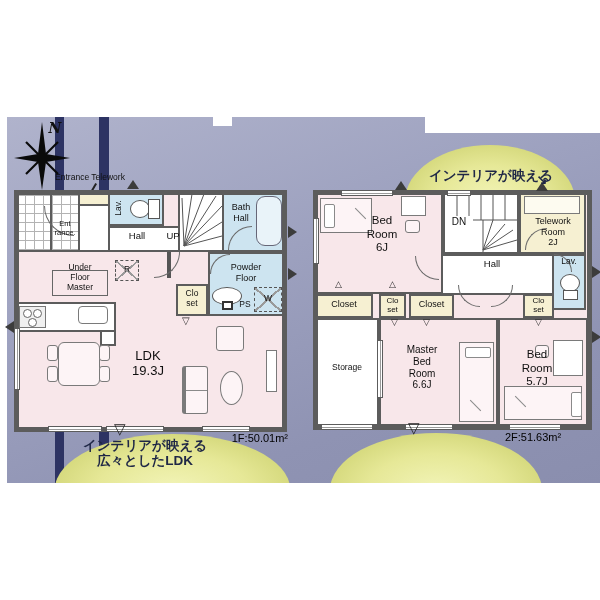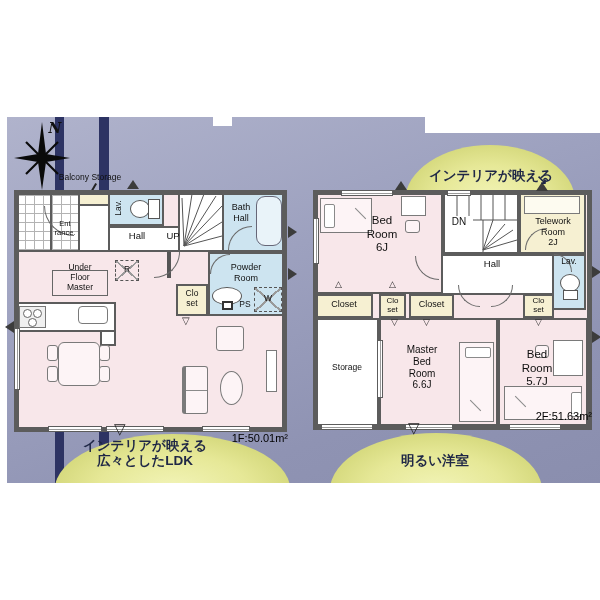--- a/index.html
+++ b/index.html
@@ -68,25 +68,24 @@
       <line x1="46" y1="24" x2="14" y2="56" stroke="#0a0a0a" stroke-width="2.2"></line>
       <polygon points="30,4 34,36 58,40 34,44 30,72 26,44 2,40 26,36" fill="#0a0a0a"></polygon>
     </svg>
   </div>
   <div class="lbl" style="left:44px;top:120px;width:22px;height:18px;z-index:6;font-family:'DejaVu Serif',serif;font-style:italic;font-weight:bold;font-size:14px;">N</div>
 
   <div class="callout" style="left:398px;top:167px;width:186px;">インテリアが映える</div>
   <div class="callout" style="left:534px;top:172px;width:16px;font-size:13px;">↘</div>
   <div class="callout" style="left:52px;top:437px;width:186px;">インテリアが映える</div>
   <div class="callout" style="left:52px;top:452px;width:186px;">広々としたLDK</div>
-  <div class="callout" style="left:342px;top:452px;width:186px;">明るい洋室</div>
   <div class="abs" style="left:114px;top:420px;font-size:15px;color:#222;z-index:50;">▽</div>
   <div class="abs" style="left:408px;top:419px;font-size:15px;color:#222;z-index:50;">▽</div>
 
-  <div class="lbl" style="left:50px;top:172px;width:80px;height:12px;font-size:8.5px;z-index:8;">Balcony Storage</div>
+  <div class="lbl" style="left:50px;top:172px;width:80px;height:12px;font-size:8.5px;z-index:8;">Entrance Telework</div>
   <div class="abs" style="left:97px;top:184px;width:16px;height:1.5px;background:#222;transform:rotate(120deg);transform-origin:0 0;z-index:8;"></div>
 
   <div class="tri tri-up" style="left:127px;top:180px;"></div>
   <div class="tri tri-up" style="left:395px;top:181px;"></div>
   <div class="tri tri-up" style="left:536px;top:182px;"></div>
   <div class="tri tri-left" style="left:5px;top:321px;"></div>
   <div class="tri tri-right" style="left:288px;top:226px;"></div>
   <div class="tri tri-right" style="left:288px;top:268px;"></div>
   <div class="tri tri-right" style="left:592px;top:266px;"></div>
   <div class="tri tri-right" style="left:592px;top:331px;"></div>
@@ -117,21 +116,21 @@
           <line x1="4" y1="54" x2="42" y2="44"></line>
         </g>
       </svg>
     </div>
     <div class="room blue" style="left:208px;top:0;width:65px;height:62px;"></div>
     <div class="furn" style="left:242px;top:6px;width:26px;height:50px;border-radius:9px;background:#e9f3f9;border-color:#667;"></div>
     <div class="lbl" style="left:209px;top:12px;width:36px;height:22px;font-size:9px;">Bath
 Hall</div>
     <div class="room blue" style="left:194px;top:62px;width:79px;height:64px;"></div>
     <div class="lbl" style="left:200px;top:72px;width:64px;height:22px;font-size:9px;">Powder
-Room</div>
+Floor</div>
     <div class="toilet-bowl" style="left:198px;top:97px;width:28px;height:16px;"></div>
     <div class="abs" style="left:208px;top:111px;width:11px;height:9px;border:2px solid #333;box-sizing:border-box;background:#fff;"></div>
     <div class="lbl" style="left:220px;top:109px;width:22px;height:12px;font-size:8.5px;">PS</div>
     <div class="dashedbox" style="left:240px;top:97px;width:28px;height:25px;"></div>
     <div class="lbl" style="left:246px;top:103px;width:16px;height:12px;font-size:8.5px;">W</div>
     <div class="room cream" style="left:162px;top:94px;width:32px;height:32px;"></div>
     <div class="lbl" style="left:162px;top:98px;width:32px;height:24px;font-size:8.5px;">Clo
 set</div>
     <div class="mark" style="left:168px;top:126px;">▽</div>
     <div class="dashedbox" style="left:101px;top:70px;width:24px;height:21px;"></div>
@@ -146,20 +145,22 @@
       <div class="abs" style="left:13px;top:2px;width:7px;height:7px;border:1px solid #666;border-radius:50%;background:#fff;"></div>
       <div class="abs" style="left:8px;top:11px;width:7px;height:7px;border:1px solid #666;border-radius:50%;background:#fff;"></div>
     </div>
     <div class="furn" style="left:64px;top:116px;width:30px;height:18px;border-radius:4px;background:#fff;"></div>
     <div class="room white" style="left:86px;top:140px;width:16px;height:16px;"></div>
     <div class="furn" style="left:44px;top:152px;width:42px;height:44px;border-radius:6px;"></div>
     <div class="furn" style="left:33px;top:155px;width:11px;height:16px;border-radius:3px;"></div>
     <div class="furn" style="left:33px;top:176px;width:11px;height:16px;border-radius:3px;"></div>
     <div class="furn" style="left:85px;top:155px;width:11px;height:16px;border-radius:3px;"></div>
     <div class="furn" style="left:85px;top:176px;width:11px;height:16px;border-radius:3px;"></div>
+    <div class="lbl" style="left:104px;top:158px;width:60px;height:34px;font-size:13px;">LDK
+19.3J</div>
     <div class="furn" style="left:202px;top:136px;width:28px;height:25px;border-radius:3px;"></div>
     <div class="furn cushions" style="left:168px;top:176px;width:26px;height:48px;border-radius:3px;border-left-width:4px;"></div>
     <div class="furn" style="left:206px;top:181px;width:23px;height:34px;border-radius:50%;"></div>
     <div class="furn" style="left:252px;top:160px;width:11px;height:42px;background:#fff;"></div>
     <div class="abs" style="left:153px;top:62px;width:4px;height:26px;background:#555;z-index:41;"></div>
     <div class="arc arc-bl" style="left:30px;top:16px;width:30px;height:30px;"></div>
     <div class="arc arc-br" style="left:140px;top:62px;width:26px;height:26px;"></div>
     <div class="arc arc-tl" style="left:214px;top:36px;width:24px;height:24px;"></div>
     <div class="arc arc-tl" style="left:196px;top:64px;width:20px;height:20px;"></div>
     <div class="win win-h" style="left:34px;top:236px;width:54px;height:6px;"></div>
@@ -253,15 +254,15 @@
     <div class="arc arc-br" style="left:178px;top:95px;width:22px;height:22px;"></div>
     <div class="win win-h" style="left:28px;top:0;width:52px;height:6px;"></div>
     <div class="win win-h" style="left:134px;top:0;width:24px;height:6px;"></div>
     <div class="win win-h" style="left:8px;top:234px;width:52px;height:6px;"></div>
     <div class="win win-h" style="left:92px;top:234px;width:48px;height:6px;"></div>
     <div class="win win-h" style="left:196px;top:234px;width:52px;height:6px;"></div>
     <div class="win win-v" style="left:64px;top:150px;width:6px;height:58px;"></div>
     <div class="win win-v" style="left:0;top:28px;width:6px;height:46px;"></div>
     <div class="plan-border"></div>
   </div>
-  <div class="arealbl" style="left:474px;top:410px;width:118px;">2F:51.63m²</div>
+  <div class="arealbl" style="left:474px;top:431px;width:118px;text-align:center;">2F:51.63m²</div>
 
 </div>
 
 </body></html>

